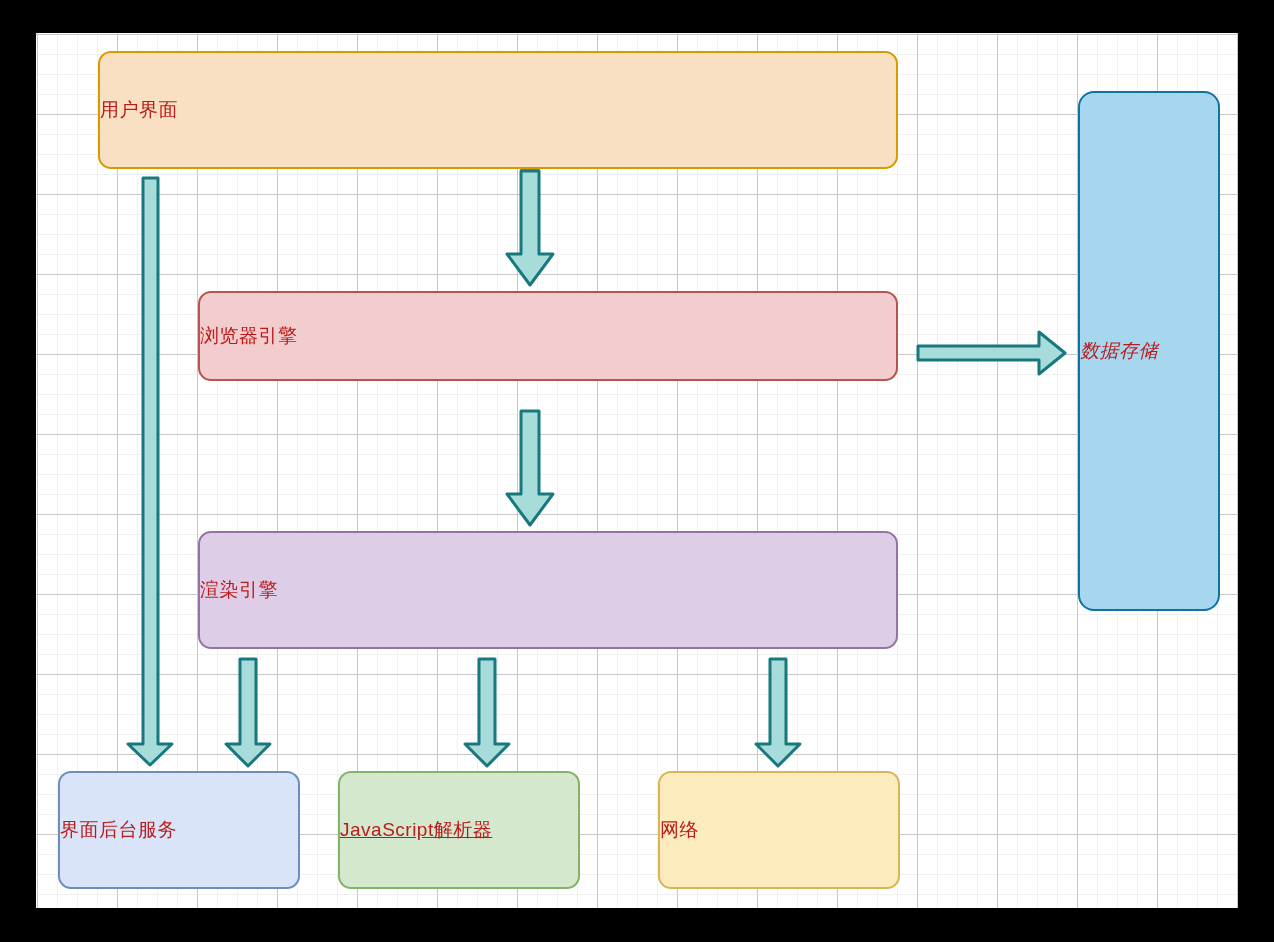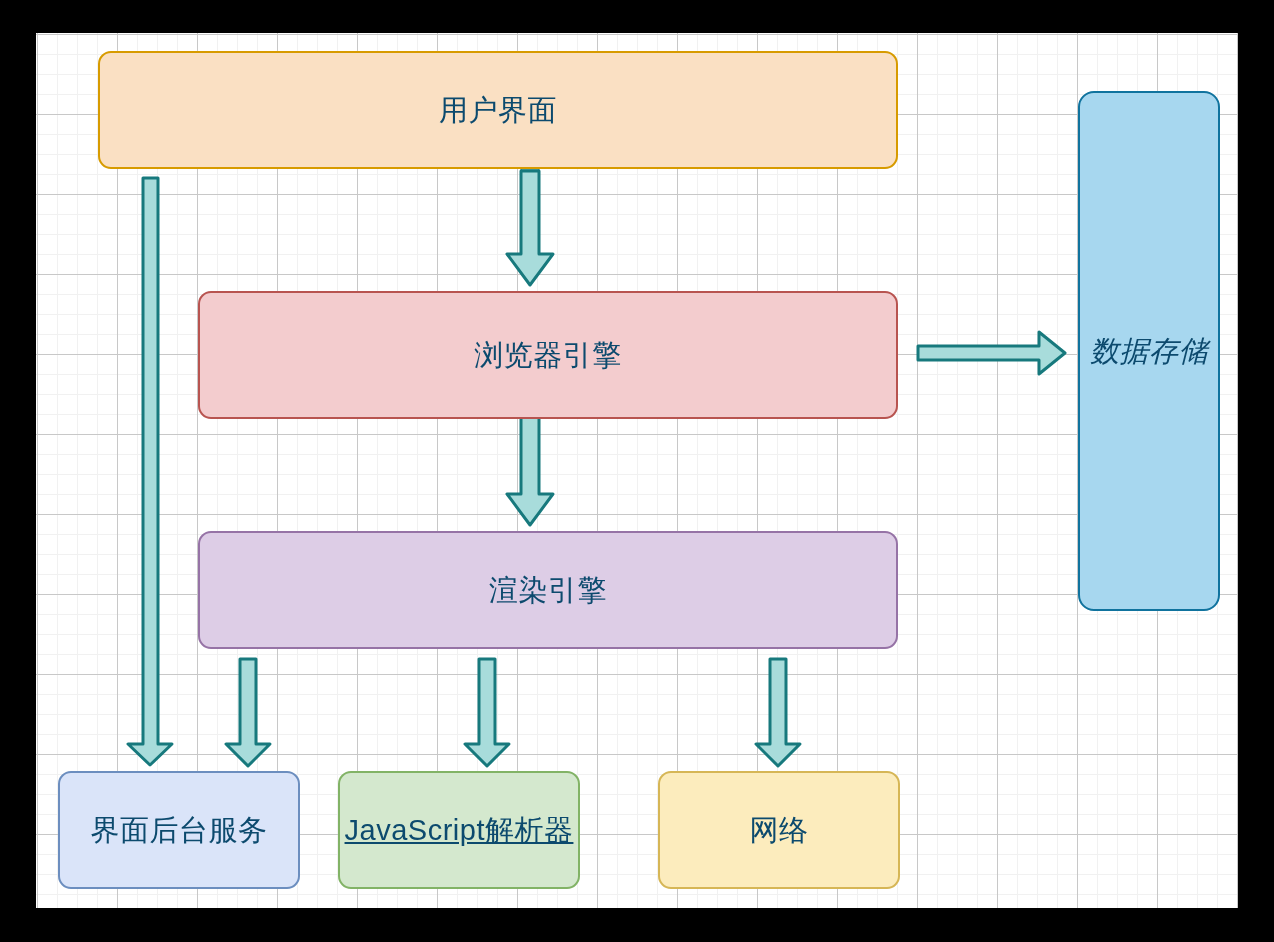--- a/index.html
+++ b/index.html
@@ -43,24 +43,23 @@
 
   
   .node {
     position: absolute;
     box-sizing: border-box;
     border-width: 2px;
     border-style: solid;
     border-radius: 13px;
     display: flex;
     align-items: center;
-    justify-content: center;
     text-align: center;
-    color: #0c4a6e;
-    font-size: 29px;
+    color: #b91c1c;
+    font-size: 19px;
     line-height: 1.25;
     letter-spacing: 0.5px;
     white-space: pre-wrap;
     user-select: none;
   }
 
   
   #arrows {
     position: absolute;
     left: 0;
@@ -98,21 +97,21 @@
 
       <polygon points="443,626 459,626 459,711 473,711 451,733 429,711 443,711" fill="#a8dcdb" stroke="#17797d" stroke-width="3" stroke-linejoin="round"></polygon>
 
       <polygon points="734,626 750,626 750,711 764,711 742,733 720,711 734,711" fill="#a8dcdb" stroke="#17797d" stroke-width="3" stroke-linejoin="round"></polygon>
     </svg>
 
     <div class="node" id="node-user-interface" style="left:62px; top:18px; width:800px; height:118px; background:#fae0c3; border-color:#d79b00;">
       <span>用户界面</span>
     </div>
 
-    <div class="node" id="node-browser-engine" style="left:162px; top:258px; width:700px; height:128px; background:#f3ccce; border-color:#b85450;">
+    <div class="node" id="node-browser-engine" style="left:162px; top:258px; width:700px; height:90px; background:#f3ccce; border-color:#b85450;">
       <span>浏览器引擎</span>
     </div>
 
     <div class="node" id="node-rendering-engine" style="left:162px; top:498px; width:700px; height:118px; background:#ddcde6; border-color:#9673a6;">
       <span>渲染引擎</span>
     </div>
 
     <div class="node" id="node-ui-backend" style="left:22px; top:738px; width:242px; height:118px; background:#dae4f9; border-color:#6c8ebf;">
       <span>界面后台服务</span>
     </div>

